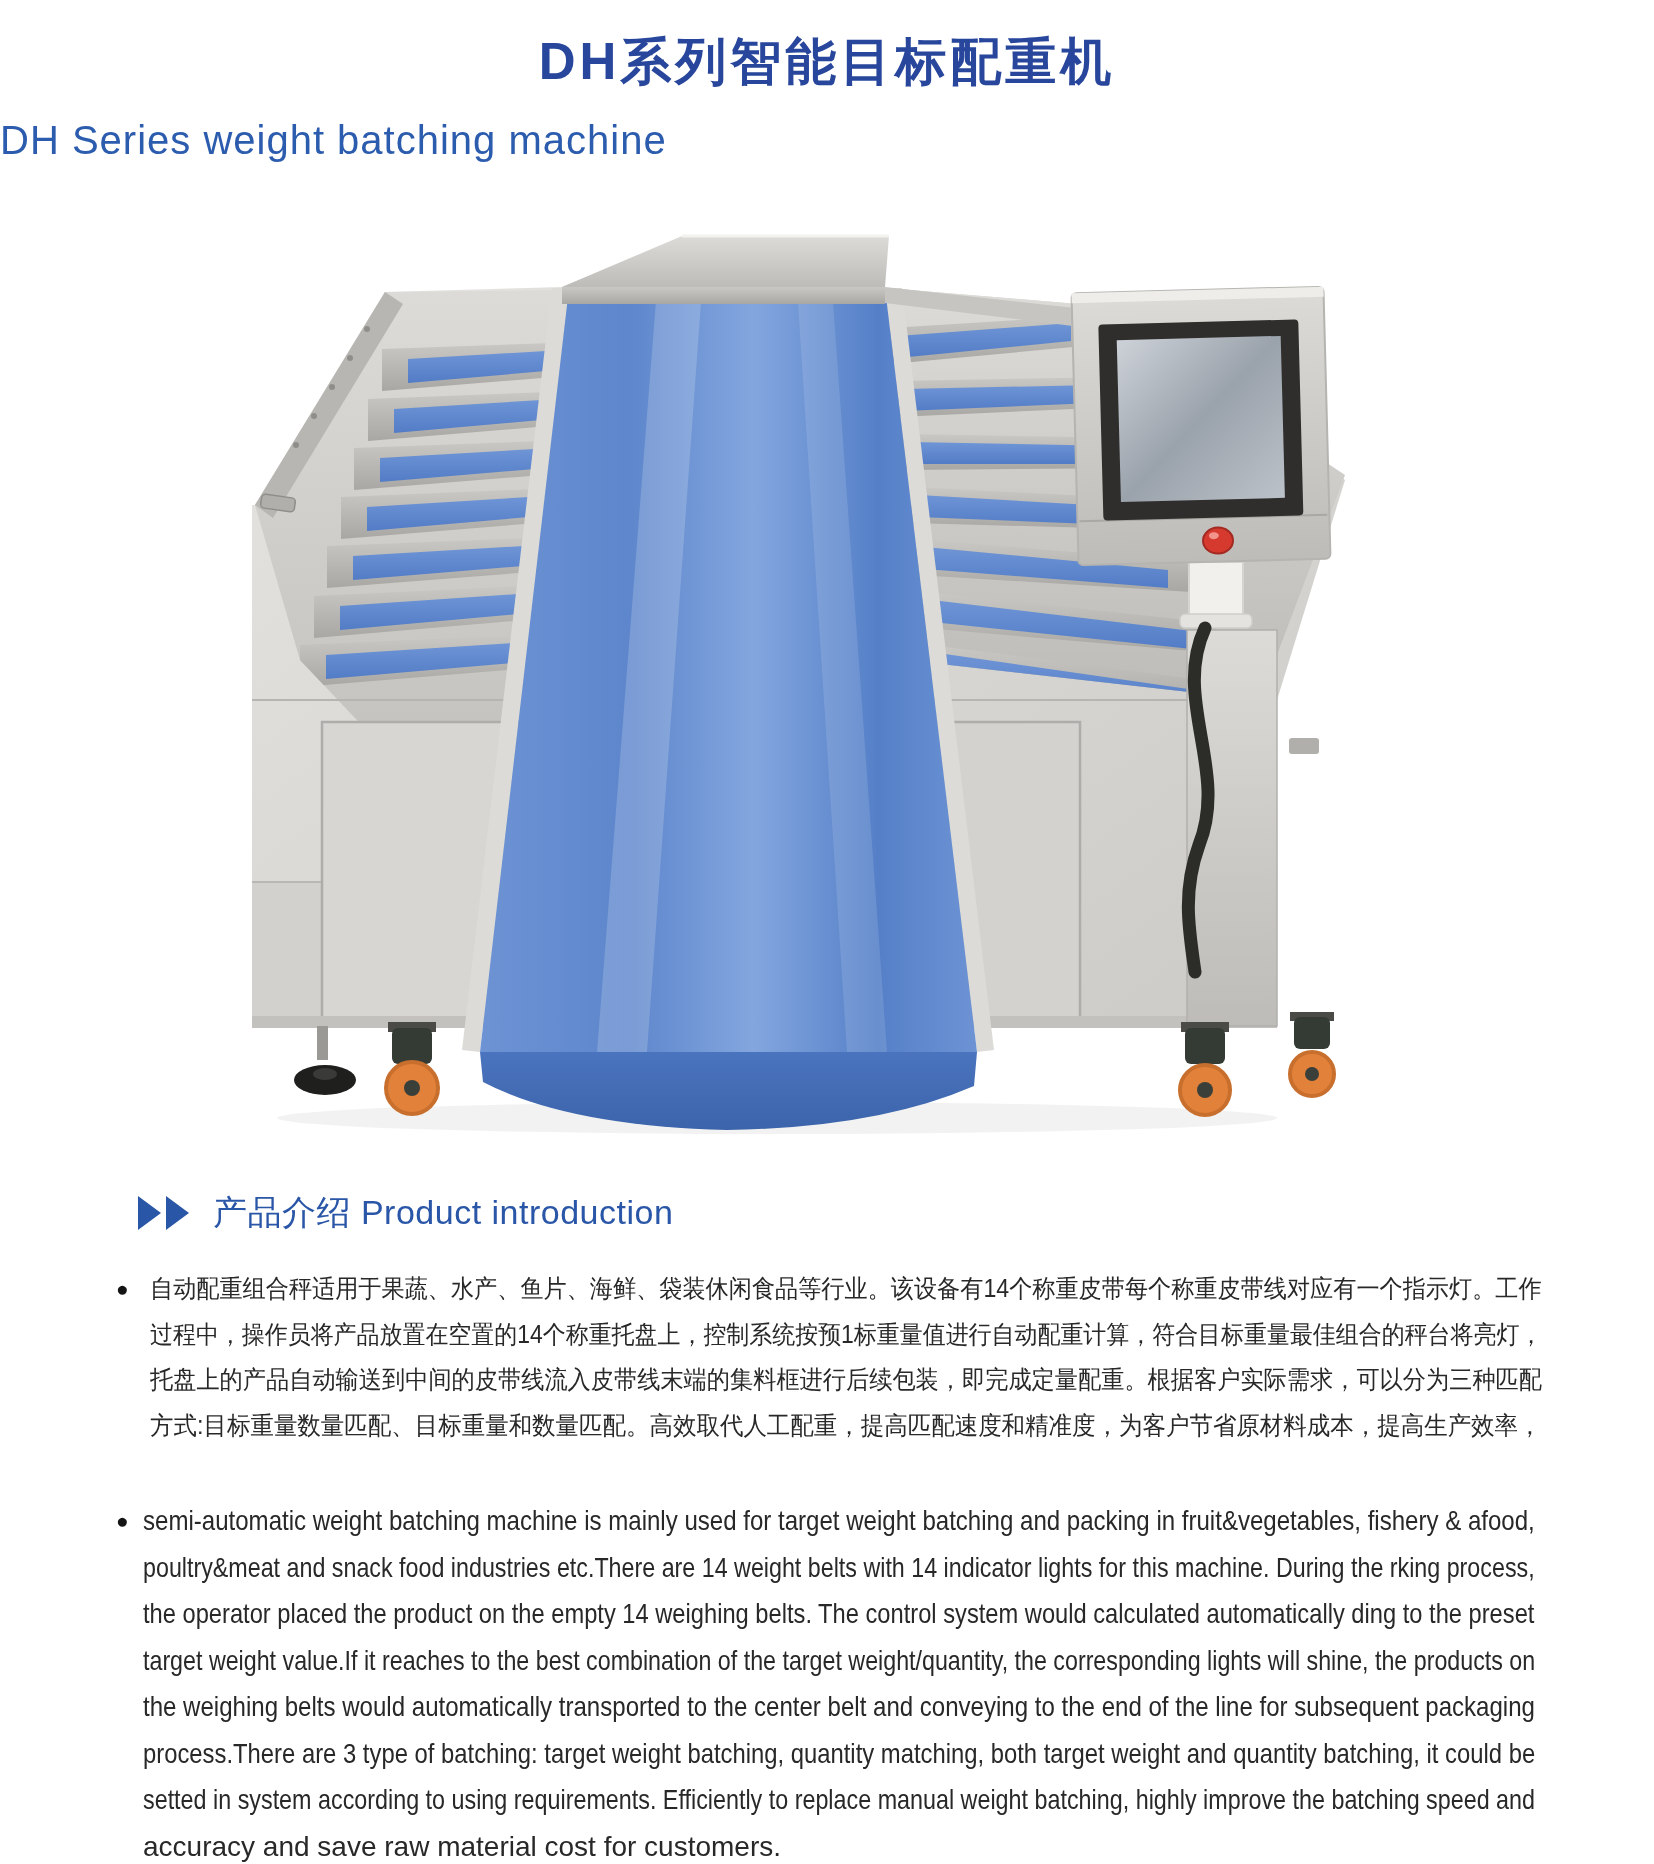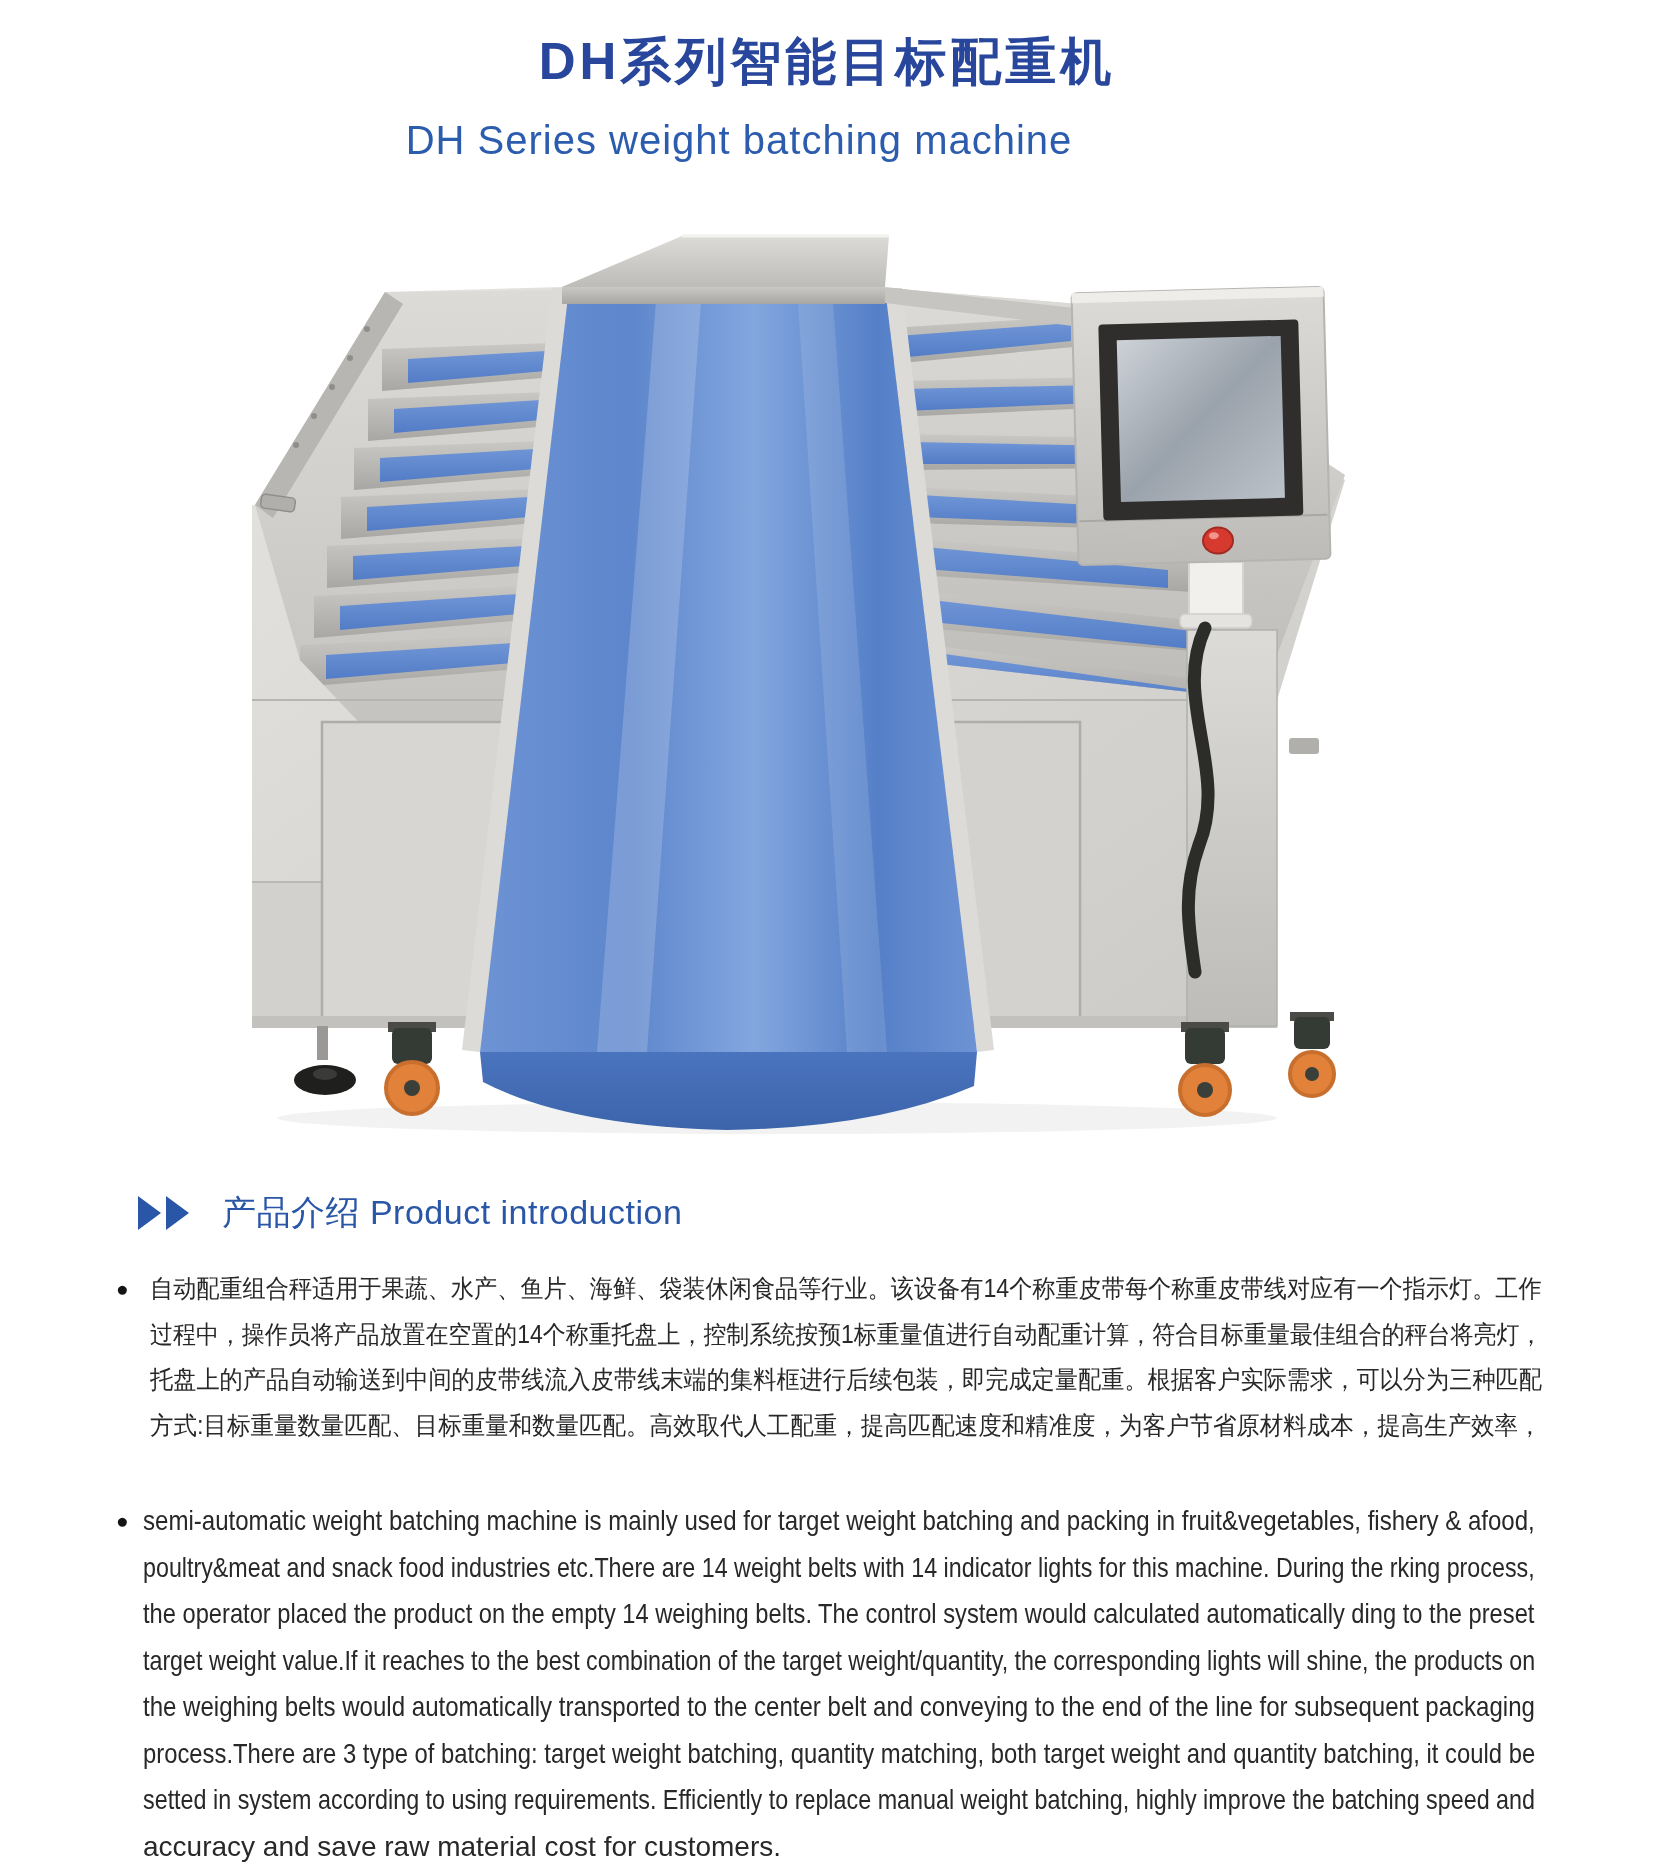--- a/index.html
+++ b/index.html
@@ -6,32 +6,32 @@
   body{
     width:1654px;height:1864px;position:relative;background:#ffffff;
     font-family:"Liberation Sans", sans-serif;overflow:hidden;
   }
   .page-title{
     position:absolute;top:28px;left:0;width:1654px;text-align:center;
     font-size:51px;font-weight:800;letter-spacing:4px;color:#28479c;
     white-space:nowrap;
   }
   .page-subtitle{
-    position:absolute;top:118px;left:0;width:1478px;text-align:center;
+    position:absolute;top:118px;left:0;width:1478px;
     font-size:40px;font-weight:400;letter-spacing:1px;color:#2c5cae;
     white-space:nowrap;
   }
   .machine-wrap{position:absolute;left:237px;top:230px;width:1180px;height:910px;}
   .section-header{
     position:absolute;left:138px;top:1190px;display:flex;align-items:center;
   }
   .tri{width:0;height:0;border-top:17px solid transparent;border-bottom:17px solid transparent;
     border-left:23px solid #2a56a8;margin-right:5px;}
   .section-title{
-    font-size:34px;color:#2a56a8;margin-left:28px;white-space:nowrap;letter-spacing:0.5px;
+    font-size:34px;color:#2a56a8;margin-left:19px;white-space:nowrap;letter-spacing:0.5px;
   }
   .para{position:absolute;left:150px;width:1392px;color:#282828;}
   .para-zh{top:1266px;font-size:25px;}
   .para-zh .line{line-height:45.5px;}
   .para-en{top:1498px;font-size:28px;left:143px;width:1392px;}
   .para-en .line{line-height:46.5px;}
   .line{white-space:nowrap;transform-origin:left center;}
   .bullet{
     position:absolute;font-size:21px;color:#141414;line-height:21px;
   }

